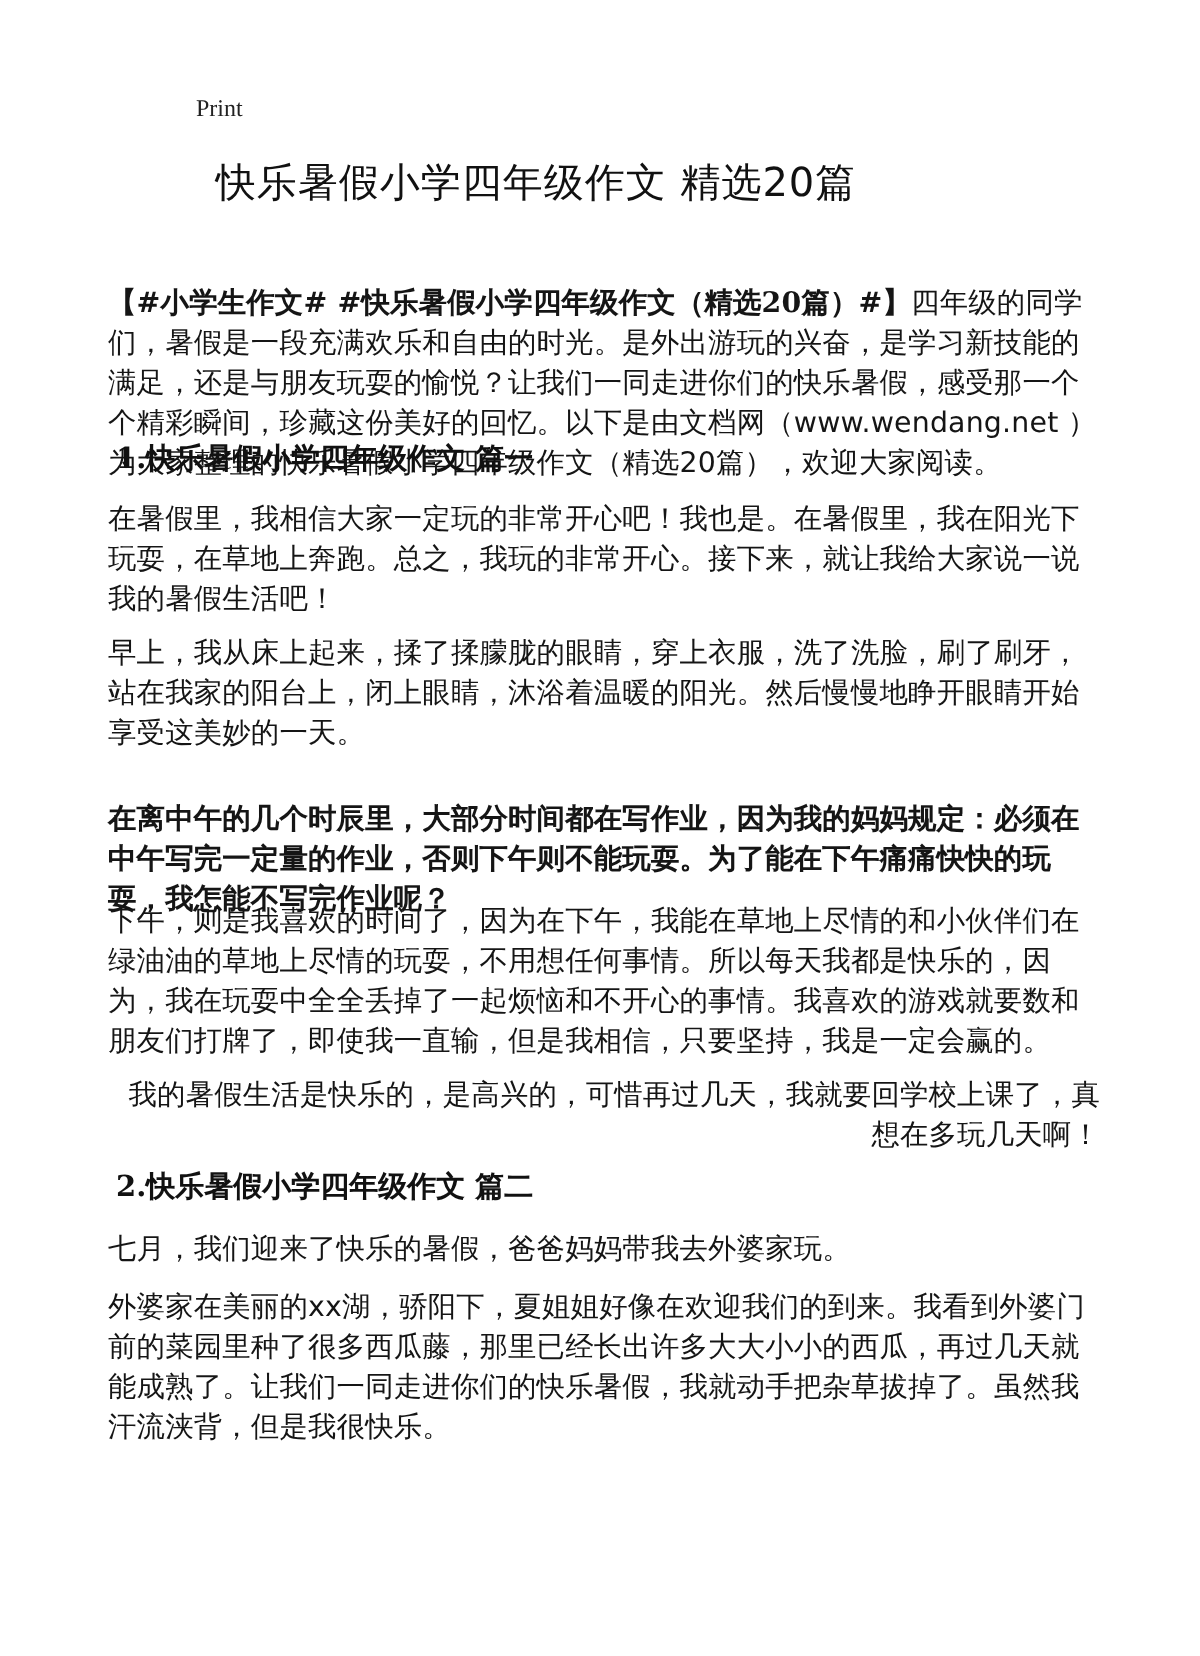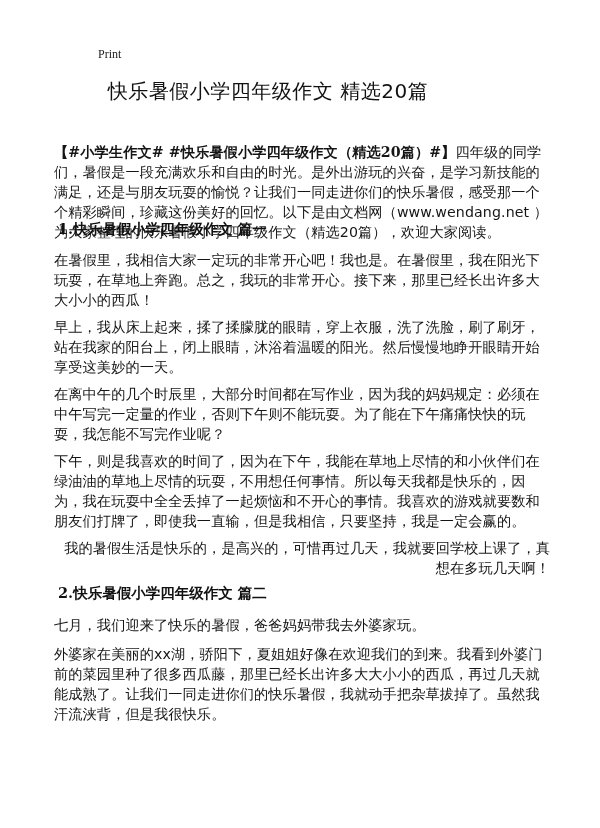--- a/index.html
+++ b/index.html
@@ -56,38 +56,38 @@
       left: 58px;
       font-size: 14.5px;
       font-weight: bold;
       font-family: "DejaVu Serif", "Liberation Serif", serif;
       color: #111111;
       margin: 0;
     }
     .h1 { top: 220px; }
     .p1 { top: 250px; }
     .p2 { top: 317px; }
-    .p3 { top: 384px; }
+    .p3 { top: 400px; font-weight: bold; }
     .p4 { top: 451px; }
     .p5 { top: 538px; text-align: right; }
     .h2 { top: 584px; }
     .p6 { top: 615px; }
     .p7 { top: 644px; }
   </style>
 </head>
 <body>
 
 <div class="print-label">Print</div>
 
 <h1 class="doc-title">快乐暑假小学四年级作文 精选20篇</h1>
 
 <p class="body-text intro"><span class="tag">【#小学生作文# #快乐暑假小学四年级作文（精选20篇）#】</span><span>四年级的同学们，暑假是一段充满欢乐和自由的时光。是外出游玩的兴奋，是学习新技能的满足，还是与朋友玩耍的愉悦？让我们一同走进你们的快乐暑假，感受那一个个精彩瞬间，珍藏这份美好的回忆。以下是由文档网（www.wendang.net ）为大家整理的快乐暑假小学四年级作文（精选20篇），欢迎大家阅读。</span></p>
 
 <h2 class="section-heading h1">1.快乐暑假小学四年级作文 篇一</h2>
-<p class="body-text p1">在暑假里，我相信大家一定玩的非常开心吧！我也是。在暑假里，我在阳光下玩耍，在草地上奔跑。总之，我玩的非常开心。接下来，那里已经长出许多大大小小的西瓜！</p>
+<p class="body-text p1">在暑假里，我相信大家一定玩的非常开心吧！我也是。在暑假里，我在阳光下玩耍，在草地上奔跑。总之，我玩的非常开心。接下来，就让我给大家说一说我的暑假生活吧！</p>
 <p class="body-text p2">早上，我从床上起来，揉了揉朦胧的眼睛，穿上衣服，洗了洗脸，刷了刷牙，站在我家的阳台上，闭上眼睛，沐浴着温暖的阳光。然后慢慢地睁开眼睛开始享受这美妙的一天。</p>
 <p class="body-text p3">在离中午的几个时辰里，大部分时间都在写作业，因为我的妈妈规定：必须在中午写完一定量的作业，否则下午则不能玩耍。为了能在下午痛痛快快的玩耍，我怎能不写完作业呢？</p>
 <p class="body-text p4">下午，则是我喜欢的时间了，因为在下午，我能在草地上尽情的和小伙伴们在绿油油的草地上尽情的玩耍，不用想任何事情。所以每天我都是快乐的，因为，我在玩耍中全全丢掉了一起烦恼和不开心的事情。我喜欢的游戏就要数和朋友们打牌了，即使我一直输，但是我相信，只要坚持，我是一定会赢的。</p>
 <p class="body-text p5">我的暑假生活是快乐的，是高兴的，可惜再过几天，我就要回学校上课了，真想在多玩几天啊！</p>
 
 <h2 class="section-heading h2">2.快乐暑假小学四年级作文 篇二</h2>
 <p class="body-text p6">七月，我们迎来了快乐的暑假，爸爸妈妈带我去外婆家玩。</p>
 <p class="body-text p7">外婆家在美丽的xx湖，骄阳下，夏姐姐好像在欢迎我们的到来。我看到外婆门前的菜园里种了很多西瓜藤，那里已经长出许多大大小小的西瓜，再过几天就能成熟了。让我们一同走进你们的快乐暑假，我就动手把杂草拔掉了。虽然我汗流浃背，但是我很快乐。</p>
 
 </body></html>

